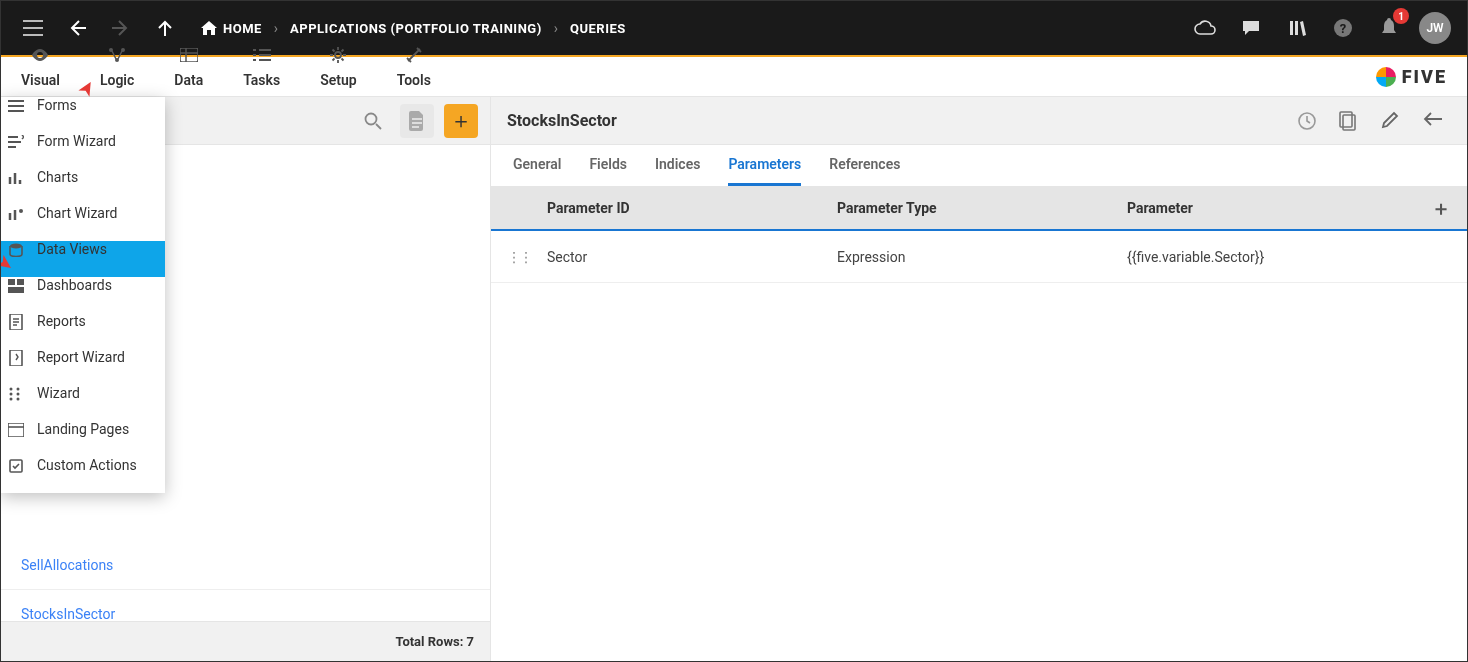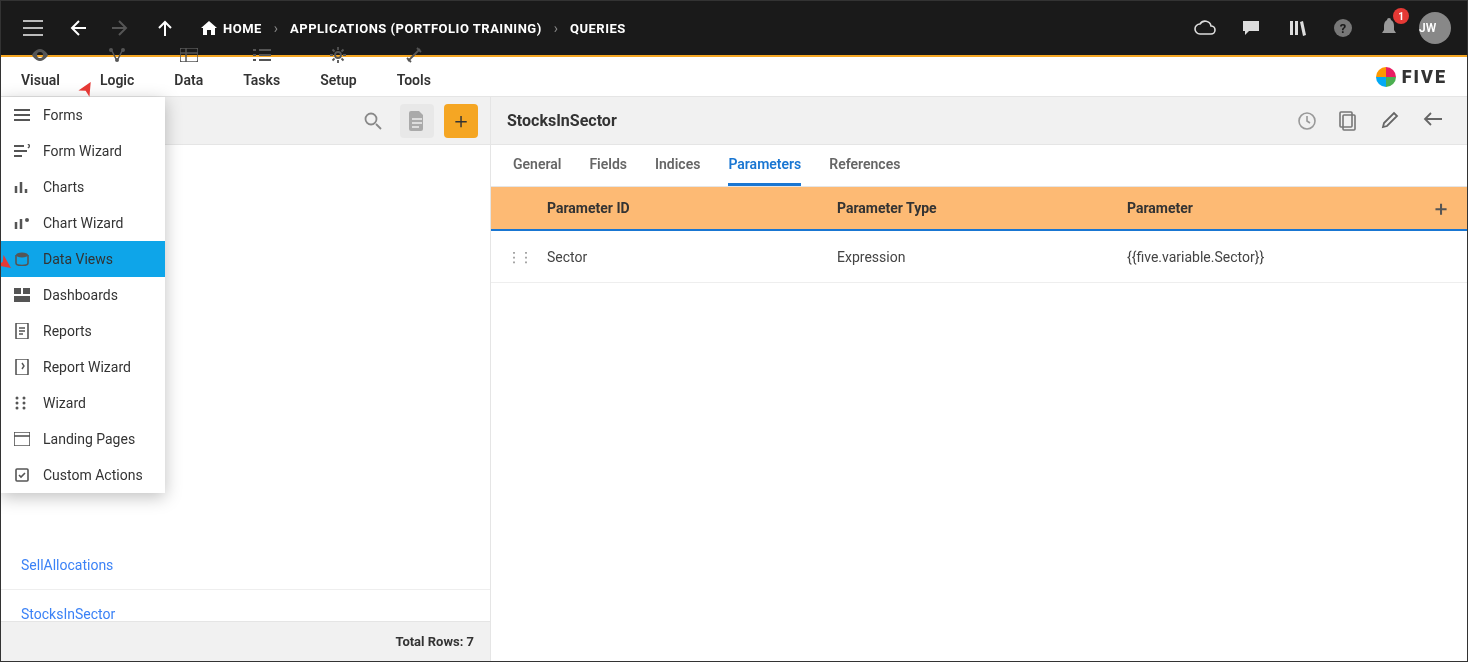--- a/index.html
+++ b/index.html
@@ -36,21 +36,21 @@
   .breadcrumb { display: flex; align-items: center; gap: 12px; margin-left: 8px; }
   .breadcrumb-item {
     color: #fff; font-weight: 700; font-size: 13px; letter-spacing: 0.5px;
     display: flex; align-items: center; gap: 6px; cursor: pointer;
   }
   .breadcrumb-sep { color: #888; font-size: 14px; }
   .topbar-right { margin-left: auto; display: flex; align-items: center; gap: 14px; }
   .avatar {
     width: 32px; height: 32px; border-radius: 50%;
     background: #888; color: #fff; display: flex;
-    align-items: center; justify-content: flex-start; font-size: 12px; font-weight: 600;
+    align-items: center; justify-content: center; font-size: 12px; font-weight: 600;
   }
   .bell-badge { position: relative; }
   .badge {
     position: absolute; top: -4px; right: -4px;
     background: #e53935; color: #fff; font-size: 10px;
     width: 16px; height: 16px; border-radius: 50%;
     display: flex; align-items: center; justify-content: center;
     font-weight: 700;
   }
 
@@ -113,22 +113,22 @@
   
   .dropdown {
     position: absolute;
     top: 0; left: 0;
     width: 164px;
     background: #fff;
     box-shadow: 0 4px 16px rgba(0,0,0,0.25);
     z-index: 100;
   }
   .dropdown-item {
-    height: 36px; display: flex; align-items: center;
-    padding: 0 12px; gap: 12px; font-size: 14px; cursor: pointer;
+    height: 36px; display: flex; 
+    padding: 0 6px; gap: 12px; font-size: 14px; cursor: pointer;
   }
   .dropdown-item.hi { background: #0ea5e9; }
   .dd-icon { width: 18px; height: 18px; display:inline-flex; align-items:center; justify-content:center; color:#555; }
 
   
   .red-arrow {
     position: absolute; color: #e53935; font-size: 20px;
     pointer-events: none; z-index: 200;
     transform-origin: center;
   }
@@ -146,21 +146,21 @@
   .tabs {
     display: flex; gap: 28px; padding: 0 22px;
     border-bottom: 1px solid #e5e5e5; height: 42px; align-items: center;
   }
   .tab { font-size: 14px; font-weight: 600; color: #666; cursor: pointer;
     height: 100%; display:flex; align-items:center; border-bottom: 3px solid transparent; }
   .tab.active { color: #1976d2; border-bottom-color: #1976d2; }
 
   .grid-header {
     display: flex; align-items: center; height: 44px;
-    background: #fdba74; border-bottom: 2px solid #1976d2;
+    background: #e5e5e5; border-bottom: 2px solid #1976d2;
     padding: 0 16px; font-weight: 700; font-size: 14px; color:#333;
   }
   .col-drag { width: 40px; }
   .col-id   { flex: 0 0 290px; }
   .col-type { flex: 0 0 290px; }
   .col-val  { flex: 1; }
   .col-add  { width: 40px; text-align: right; cursor:pointer; color:#555; font-size:20px; }
 
   .grid-row {
     display: flex; align-items: center; height: 52px;

